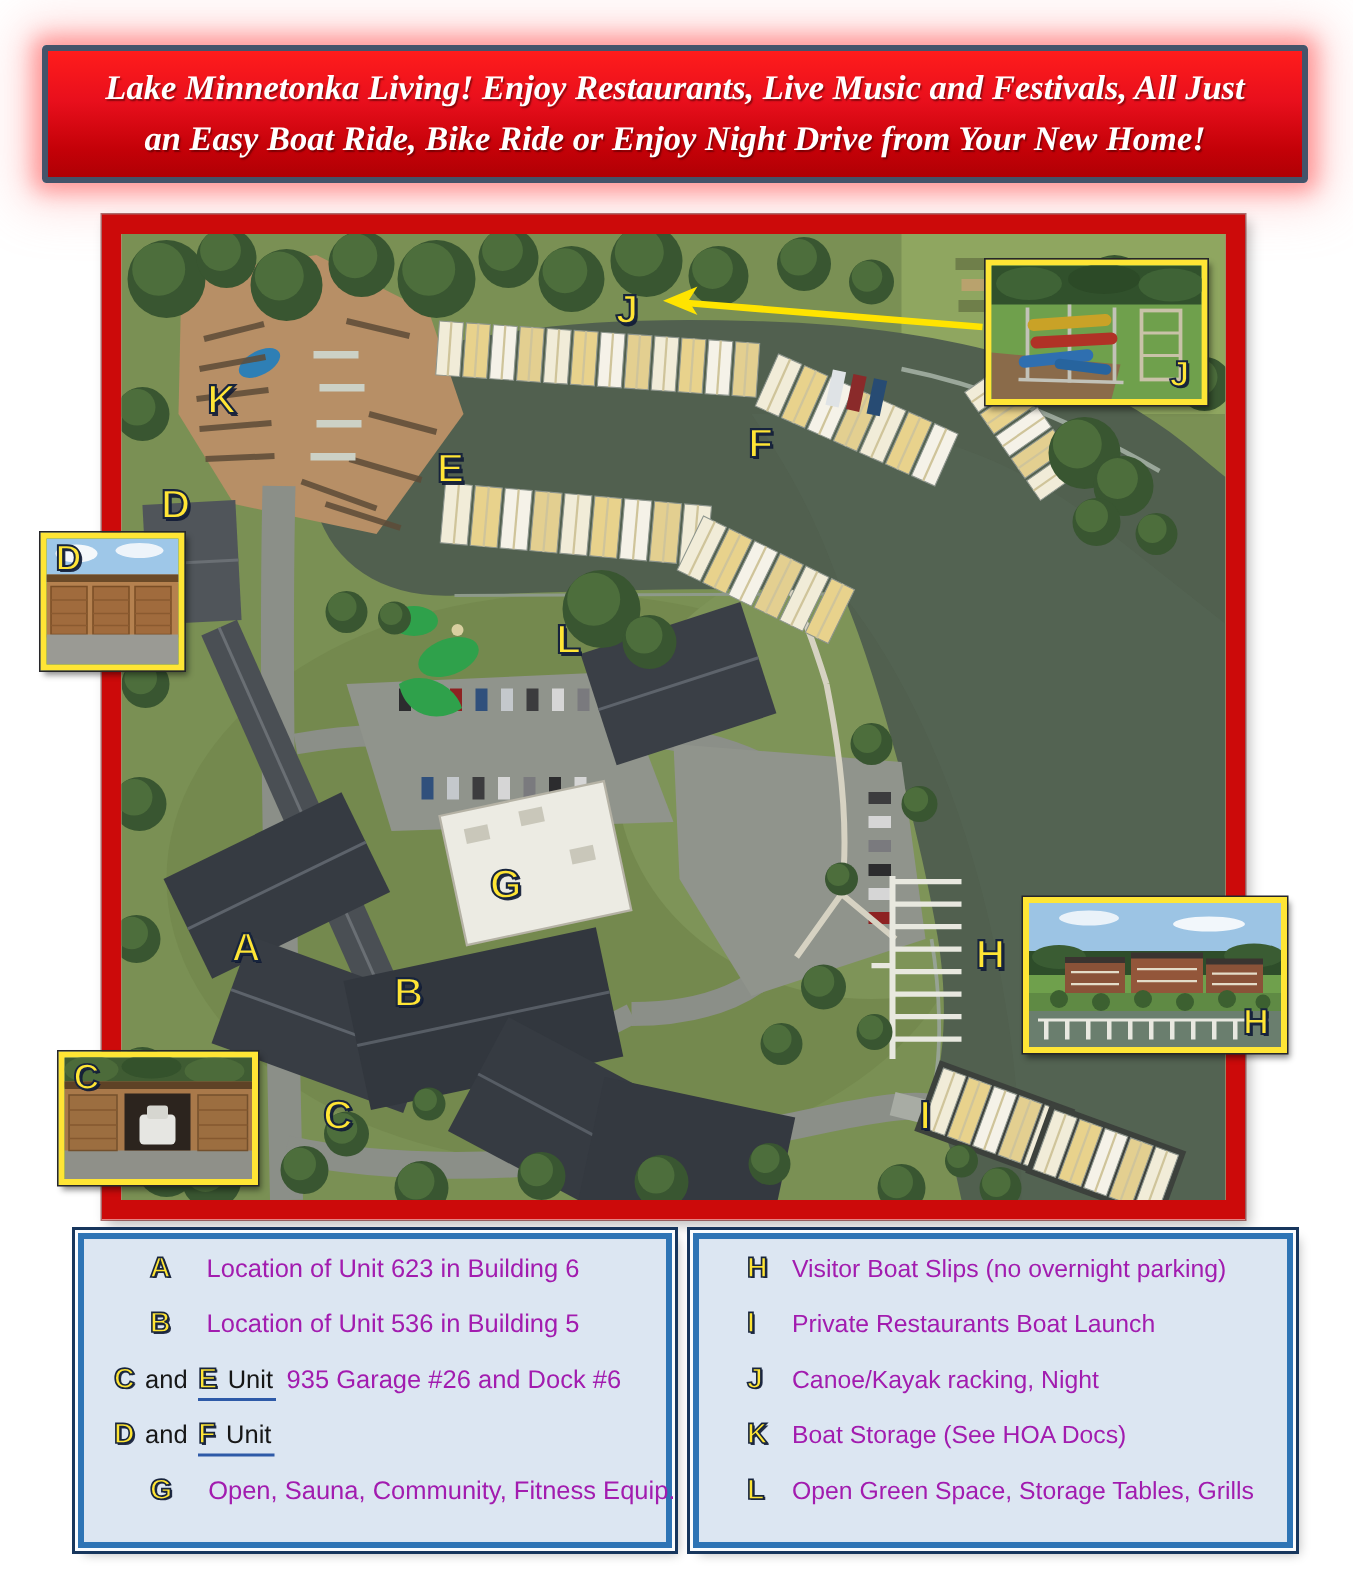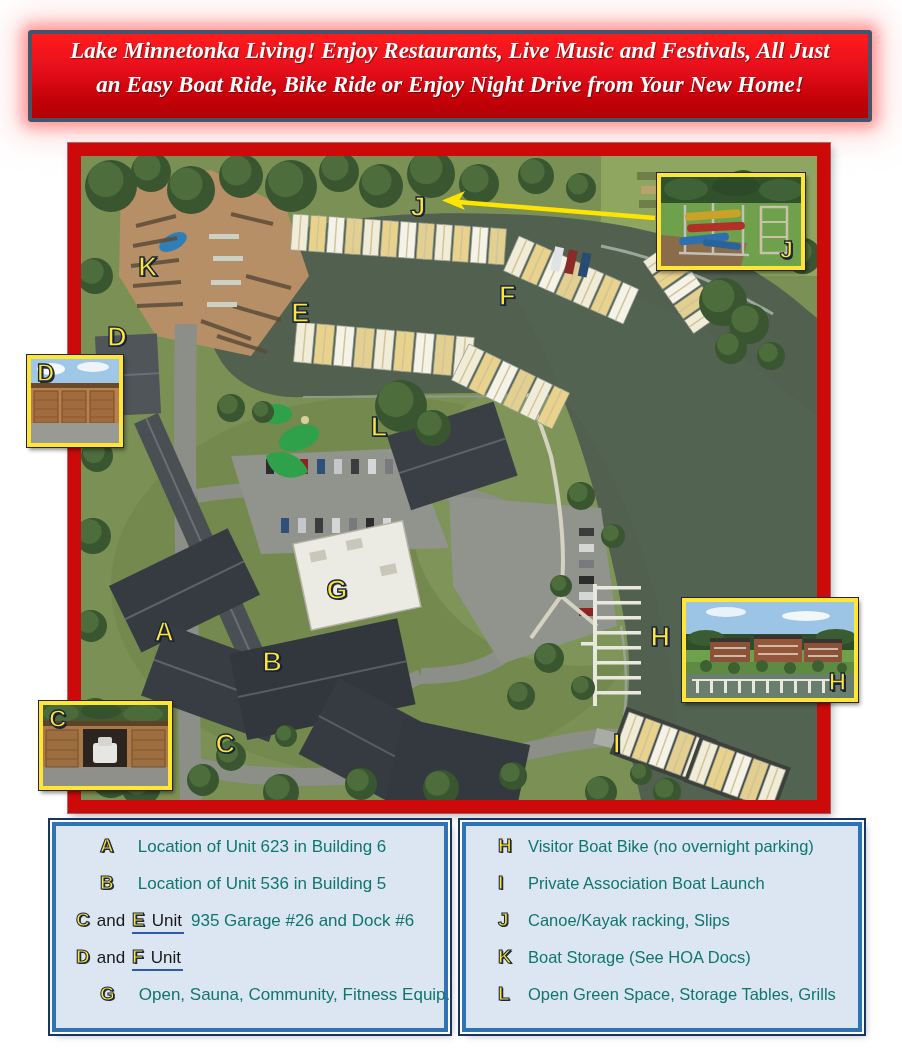--- a/index.html
+++ b/index.html
@@ -4,21 +4,21 @@
 <style>
   html,body{margin:0;padding:0;background:#ffffff;}
   .page{position:relative;width:902px;height:1063px;background:#fff;overflow:hidden;
         font-family:"Liberation Sans",sans-serif;}
 
   
   .banner{position:absolute;left:28px;top:30px;width:844px;height:92px;box-sizing:border-box;
           border:4px solid var(--banner-border,#44546a);border-radius:3px;
           background:linear-gradient(180deg,#ff1c1c 0%,#e80f1c 40%,#c40108 78%,#b00004 100%);
           box-shadow:0 0 14px 6px rgba(255,110,110,.65),0 0 34px 14px rgba(255,160,160,.38);
-          display:flex;flex-direction:column;align-items:center;}
+          display:flex;flex-direction:column;align-items:center;justify-content:center;}
   .banner-line{font-family:"Liberation Serif",serif;font-style:italic;font-weight:700;
                color:#fff;font-size:23px;line-height:34px;white-space:nowrap;
                text-shadow:1px 1px 1px rgba(60,0,0,.55);}
 
   
   .map-frame{position:absolute;left:68px;top:143px;width:762px;height:670px;box-sizing:border-box;
              border:13px solid var(--map-border,#cc0a0a);
              box-shadow:0 0 0 1px rgba(110,0,0,.55),3px 4px 8px rgba(0,0,0,.25);}
   .map-inner{position:absolute;inset:0;overflow:hidden;background:#7a9054;}
   .aerial{position:absolute;inset:0;width:100%;height:100%;display:block;}
@@ -60,21 +60,21 @@
   .badge{font-weight:800;font-size:19px;color:var(--label-yellow,#ffe535);
          -webkit-text-stroke:1.1px #17243d;text-shadow:1.2px 1.2px 0 rgba(16,26,52,.9);}
   .legend-left .legend-row.indent .badge{margin-right:24px;}
   .legend-left .legend-row.combo .badge{margin-right:7px;}
   .legend-right .badge{margin-right:16px;min-width:14px;}
   .and-word{font-size:17px;color:#171717;margin-right:7px;}
   .ul-group{display:inline-flex;align-items:baseline;border-bottom:2px solid #2e5aa8;
             padding:0 2px 1px 0;margin-right:7px;}
   .ul-group .badge{margin-right:8px;}
   .ul-word{font-size:17px;color:#171717;}
-  .row-text{font-size:17px;color:#0f766e;}
+  .row-text{font-size:17px;color:#a21caf;}
   .legend-right .row-text{font-size:16.5px;}
 </style>
 </head>
 <body>
 
 <div class="page">
 
   <div class="banner">
     <div class="banner-line">Lake Minnetonka Living!  Enjoy Restaurants, Live Music and Festivals, All Just</div>
     <div class="banner-line">an Easy Boat Ride, Bike Ride or Enjoy Night Drive from Your New Home!</div>
@@ -622,29 +622,29 @@
         </span>
       </div>
       <div class="legend-row indent">
         <span class="badge">G</span>
         <span class="row-text">Open, Sauna, Community, Fitness Equip.</span>
       </div>
     </div>
   <div class="legend legend-right" id="legend-right">
       <div class="legend-row indent">
         <span class="badge">H</span>
-        <span class="row-text">Visitor Boat Bike (no overnight parking)</span>
+        <span class="row-text">Visitor Boat Slips (no overnight parking)</span>
       </div>
       <div class="legend-row indent">
         <span class="badge">I</span>
-        <span class="row-text">Private Association Boat Launch</span>
+        <span class="row-text">Private Restaurants Boat Launch</span>
       </div>
       <div class="legend-row indent">
         <span class="badge">J</span>
-        <span class="row-text">Canoe/Kayak racking, Slips</span>
+        <span class="row-text">Canoe/Kayak racking, Night</span>
       </div>
       <div class="legend-row indent">
         <span class="badge">K</span>
         <span class="row-text">Boat Storage (See HOA Docs)</span>
       </div>
       <div class="legend-row indent">
         <span class="badge">L</span>
         <span class="row-text">Open Green Space, Storage Tables, Grills</span>
       </div>
     </div>

